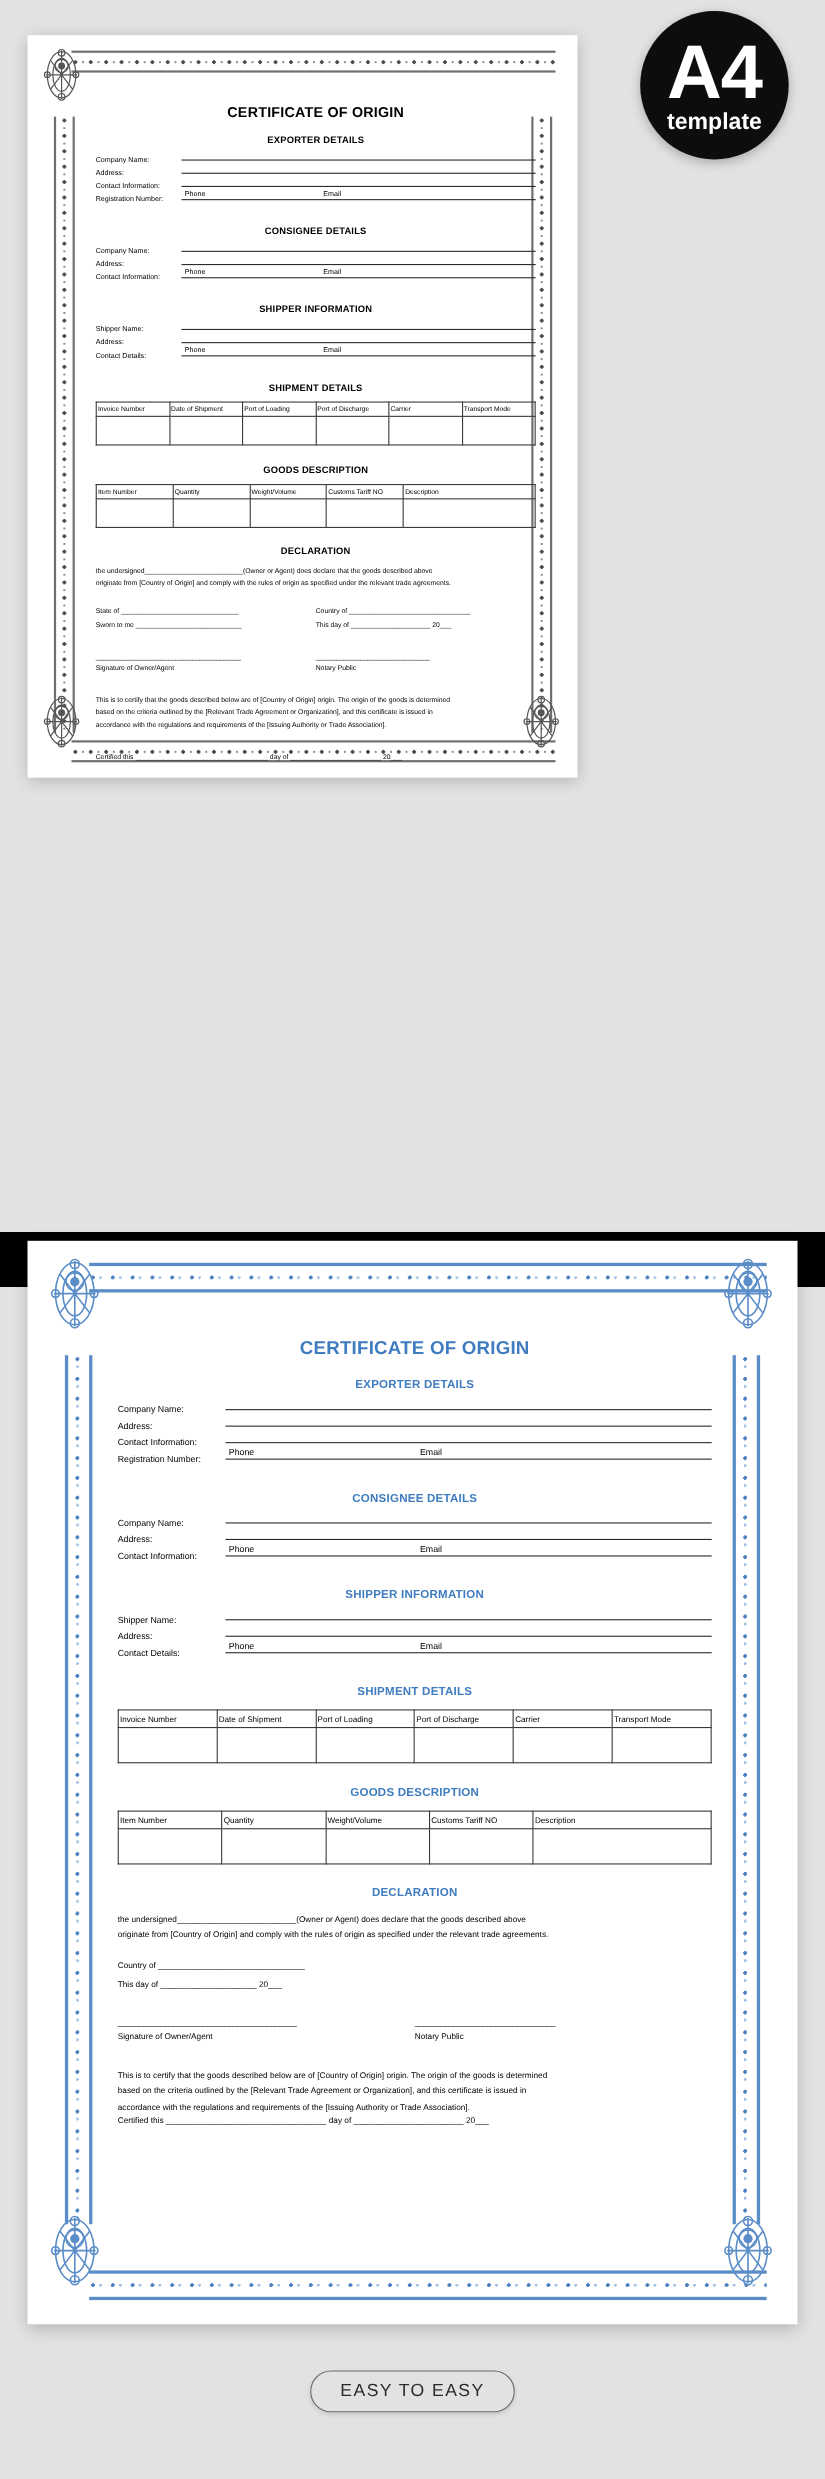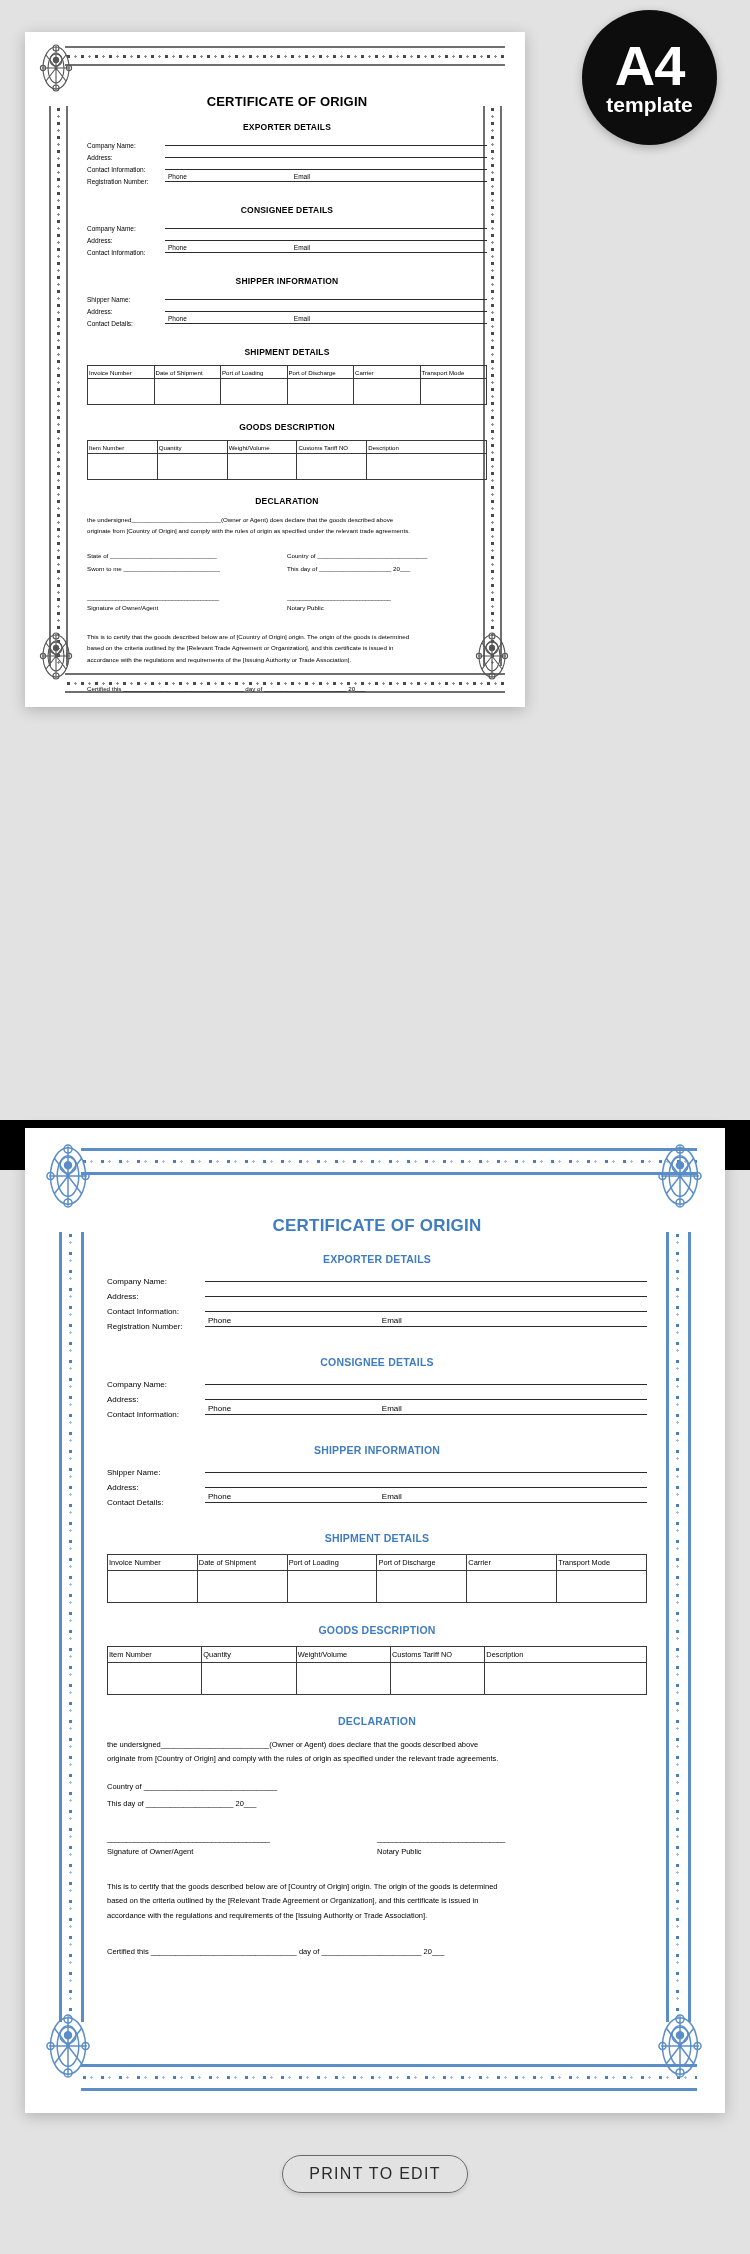--- a/index.html
+++ b/index.html
@@ -116,21 +116,21 @@
     text-align:center; font-size:19px; color:#2b2b2b; font-weight:300;
   }
 
   
   #a4-badge {
     position:absolute; left:582px; top:10px; width:135px; height:135px;
     border-radius:50%; background:#0d0d0d; color:#fff;
     display:flex; flex-direction:column; align-items:center; justify-content:center;
     box-shadow:0 3px 10px rgba(0,0,0,.25);
   }
-  #a4-badge .a4 { font-size:56px; font-weight:bold; line-height:.95; letter-spacing:-1px; }
+  #a4-badge .a4 { font-size:69px; font-weight:bold; line-height:.95; letter-spacing:-1px; }
   #a4-badge .tpl { font-size:21px; font-weight:700; line-height:1.1; }
 
   
   #pills {
     position:absolute; left:0; top:2155px; width:750px;
     display:flex; justify-content:center; gap:22px;
   }
   .pill {
     border:1.4px solid #6a6a6a; border-radius:22px;
     padding:9px 26px; font-size:16px; letter-spacing:1.3px;
@@ -591,25 +591,25 @@
         <div style="margin-top:4px;">Notary Public</div>
       </div>
     </div>
 
     <div class="para" style="font-size:7.5px;line-height:1.9;margin-top:24px;">
       <span>This is to certify that the goods described below are of [Country of Origin] origin. The origin of the goods is determined</span><br>
       <span>based on the criteria outlined by the [Relevant Trade Agreement or Organization], and this certificate is issued in</span><br>
       <span>accordance with the regulations and requirements of the [Issuing Authority or Trade Association].</span>
     </div>
 
-    <div style="font-size:7.5px;margin-top:24px;">
+    <div style="font-size:7.5px;">
       <span>Certified this</span>
       <span>___________________________________</span>
       <span>day of</span>
       <span>________________________</span>
       <span>20___</span>
     </div>
   </div>
 </div>
 
 <div id="pills">
-  <div class="pill">PRINT TO EDIT</div>
+  <div class="pill">EASY TO EASY</div>
 </div>
 
 </body></html>

